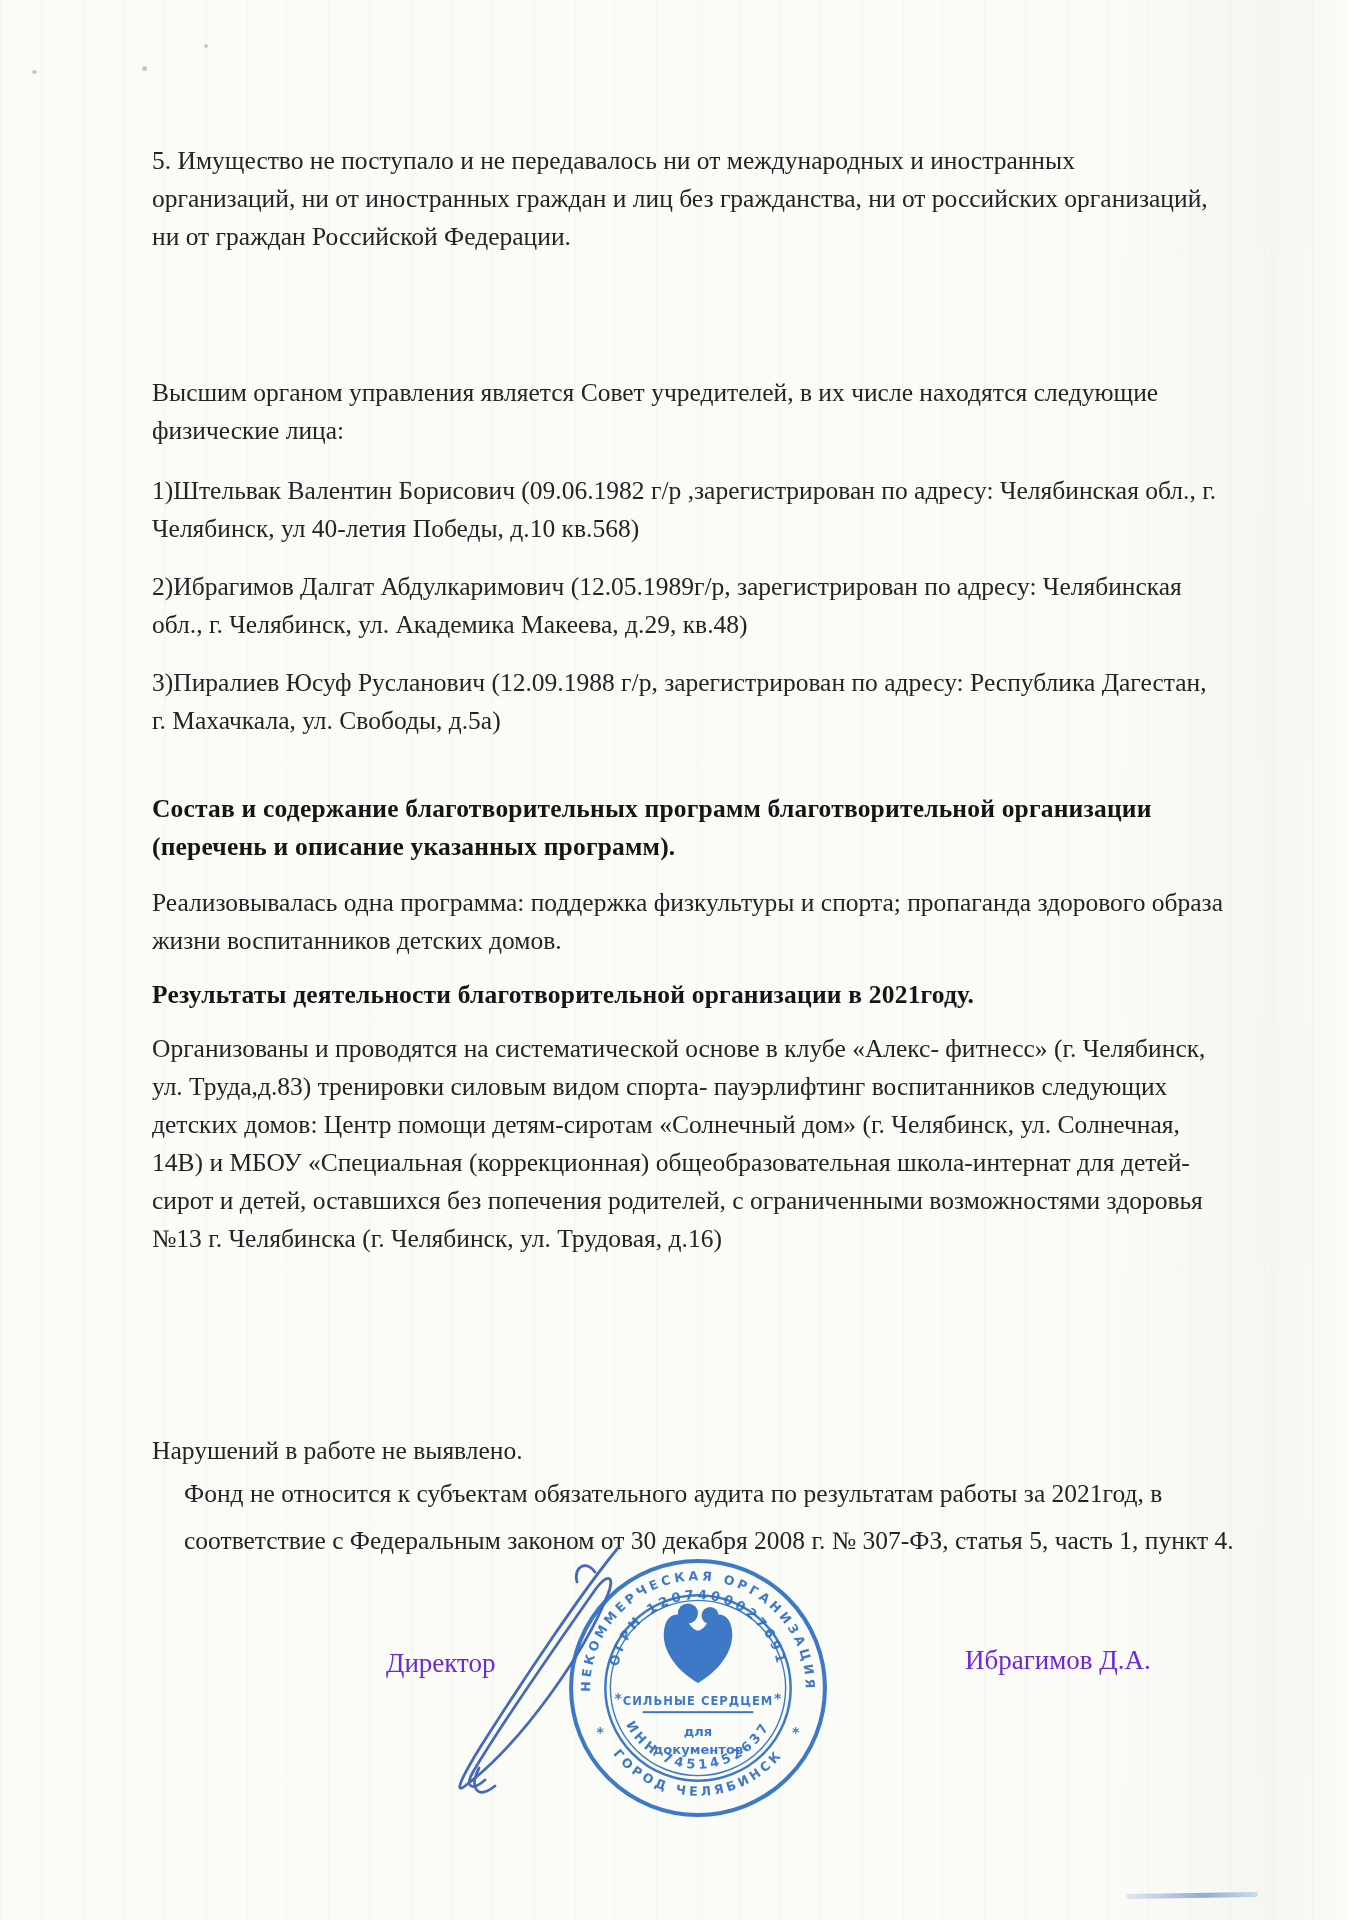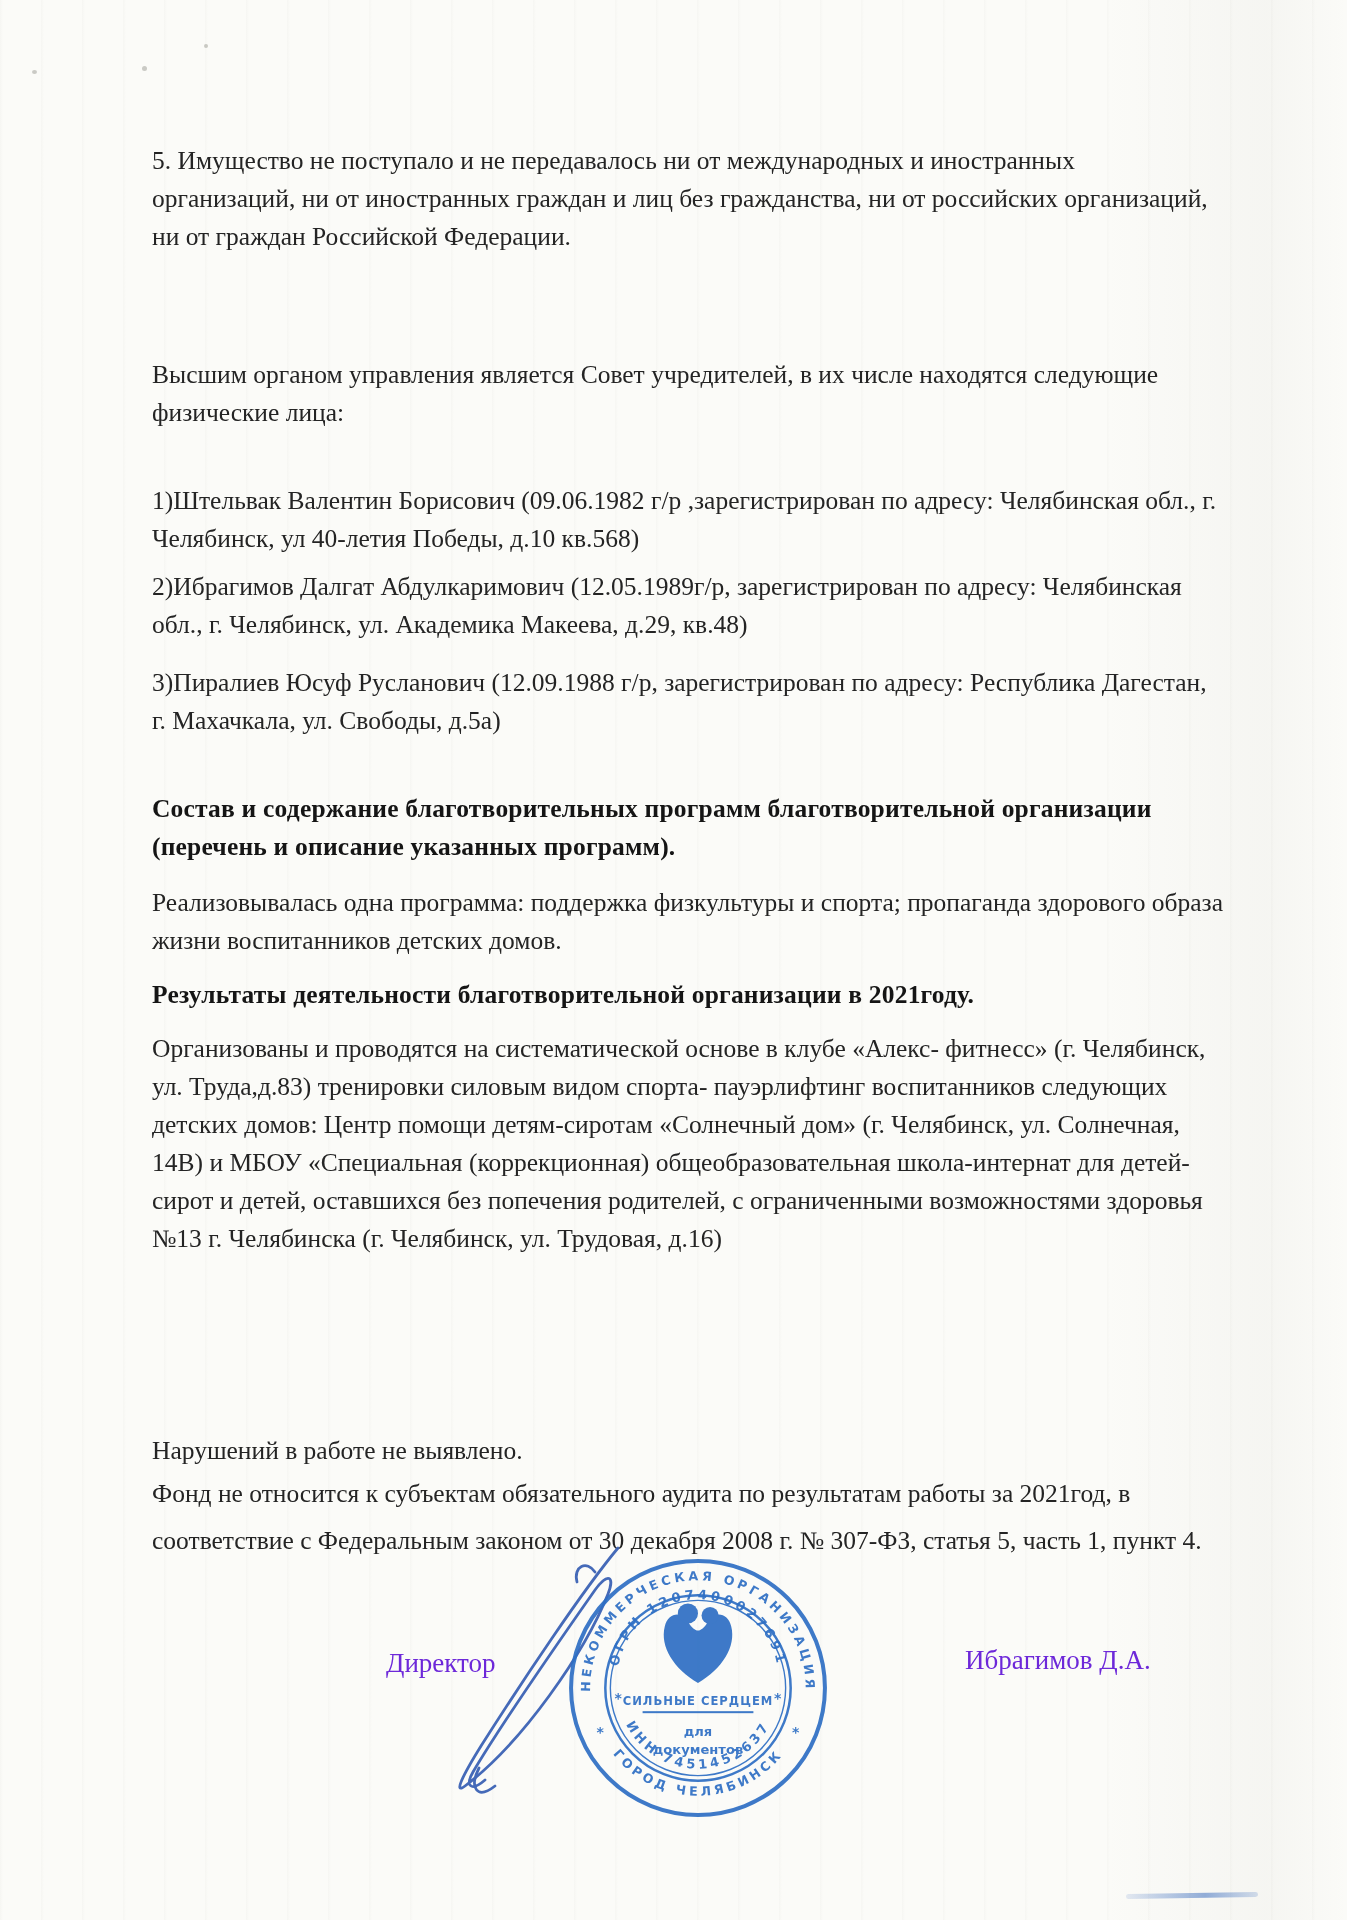--- a/index.html
+++ b/index.html
@@ -30,21 +30,21 @@
     position:absolute;
     left:152px;
     width:1072px;
     font-size:25.5px;
     line-height:38px;
     text-align:left;
     white-space:pre-line;
   }
   .bold{font-weight:700;color:#151515;letter-spacing:.2px;}
   .body-text{color:#242424;}
-  .audit{line-height:47px;}
+  .audit{line-height:47px;margin-left:32px;}
   .sig-label{
     position:absolute;
     font-size:27px;
     color:#6d28d9;
   }
   .smudge{
     position:absolute;
     left:1126px;top:1893px;
     width:132px;height:5px;
     background:linear-gradient(90deg, rgba(90,130,200,.15), rgba(60,110,190,.55) 60%, rgba(60,110,190,.2));
@@ -58,23 +58,23 @@
 
 <div class="page">
 
   <div class="speck" style="left:32px;top:70px;width:5px;height:4px;"></div>
   <div class="speck" style="left:142px;top:66px;width:5px;height:5px;"></div>
   <div class="speck" style="left:204px;top:44px;width:4px;height:4px;"></div>
 
   <p class="block body-text" style="top:116px;">5. Имущество не поступало и не передавалось ни от международных и иностранных организаций, ни от иностранных граждан и лиц без гражданства, ни от российских организаций, ни от граждан Российской Федерации.</p>
 
 
-  <p class="block body-text" style="top:348px;margin-top:8px;">Высшим органом  управления является Совет учредителей, в их числе находятся следующие физические лица:</p>
+  <p class="block body-text" style="top:366px;margin-top:8px;">Высшим органом  управления является Совет учредителей, в их числе находятся следующие физические лица:</p>
 
-  <p class="block body-text" style="top:456px;">1)Штельвак Валентин Борисович (09.06.1982 г/р ,зарегистрирован по адресу: Челябинская обл., г. Челябинск, ул 40-летия Победы, д.10 кв.568)</p>
+  <p class="block body-text" style="top:446px;">1)Штельвак Валентин Борисович (09.06.1982 г/р ,зарегистрирован по адресу: Челябинская обл., г. Челябинск, ул 40-летия Победы, д.10 кв.568)</p>
 
   <p class="block body-text" style="top:542px;">2)Ибрагимов Далгат Абдулкаримович (12.05.1989г/р, зарегистрирован по адресу: Челябинская обл., г. Челябинск, ул. Академика Макеева, д.29, кв.48)</p>
 
   <p class="block body-text" style="top:638px;">3)Пиралиев Юсуф Русланович (12.09.1988 г/р, зарегистрирован по адресу: Республика Дагестан, г. Махачкала, ул. Свободы, д.5а)</p>
 
   <p class="block body-text" style="top:858px;">Реализовывалась одна программа:  поддержка физкультуры и спорта; пропаганда здорового образа жизни  воспитанников детских домов.</p>
 
   <p class="block bold" style="top:764px;">Состав и содержание благотворительных программ благотворительной организации (перечень и описание указанных программ).</p>
 
   <p class="block bold" style="top:950px;">Результаты деятельности благотворительной организации в 2021году.</p>

